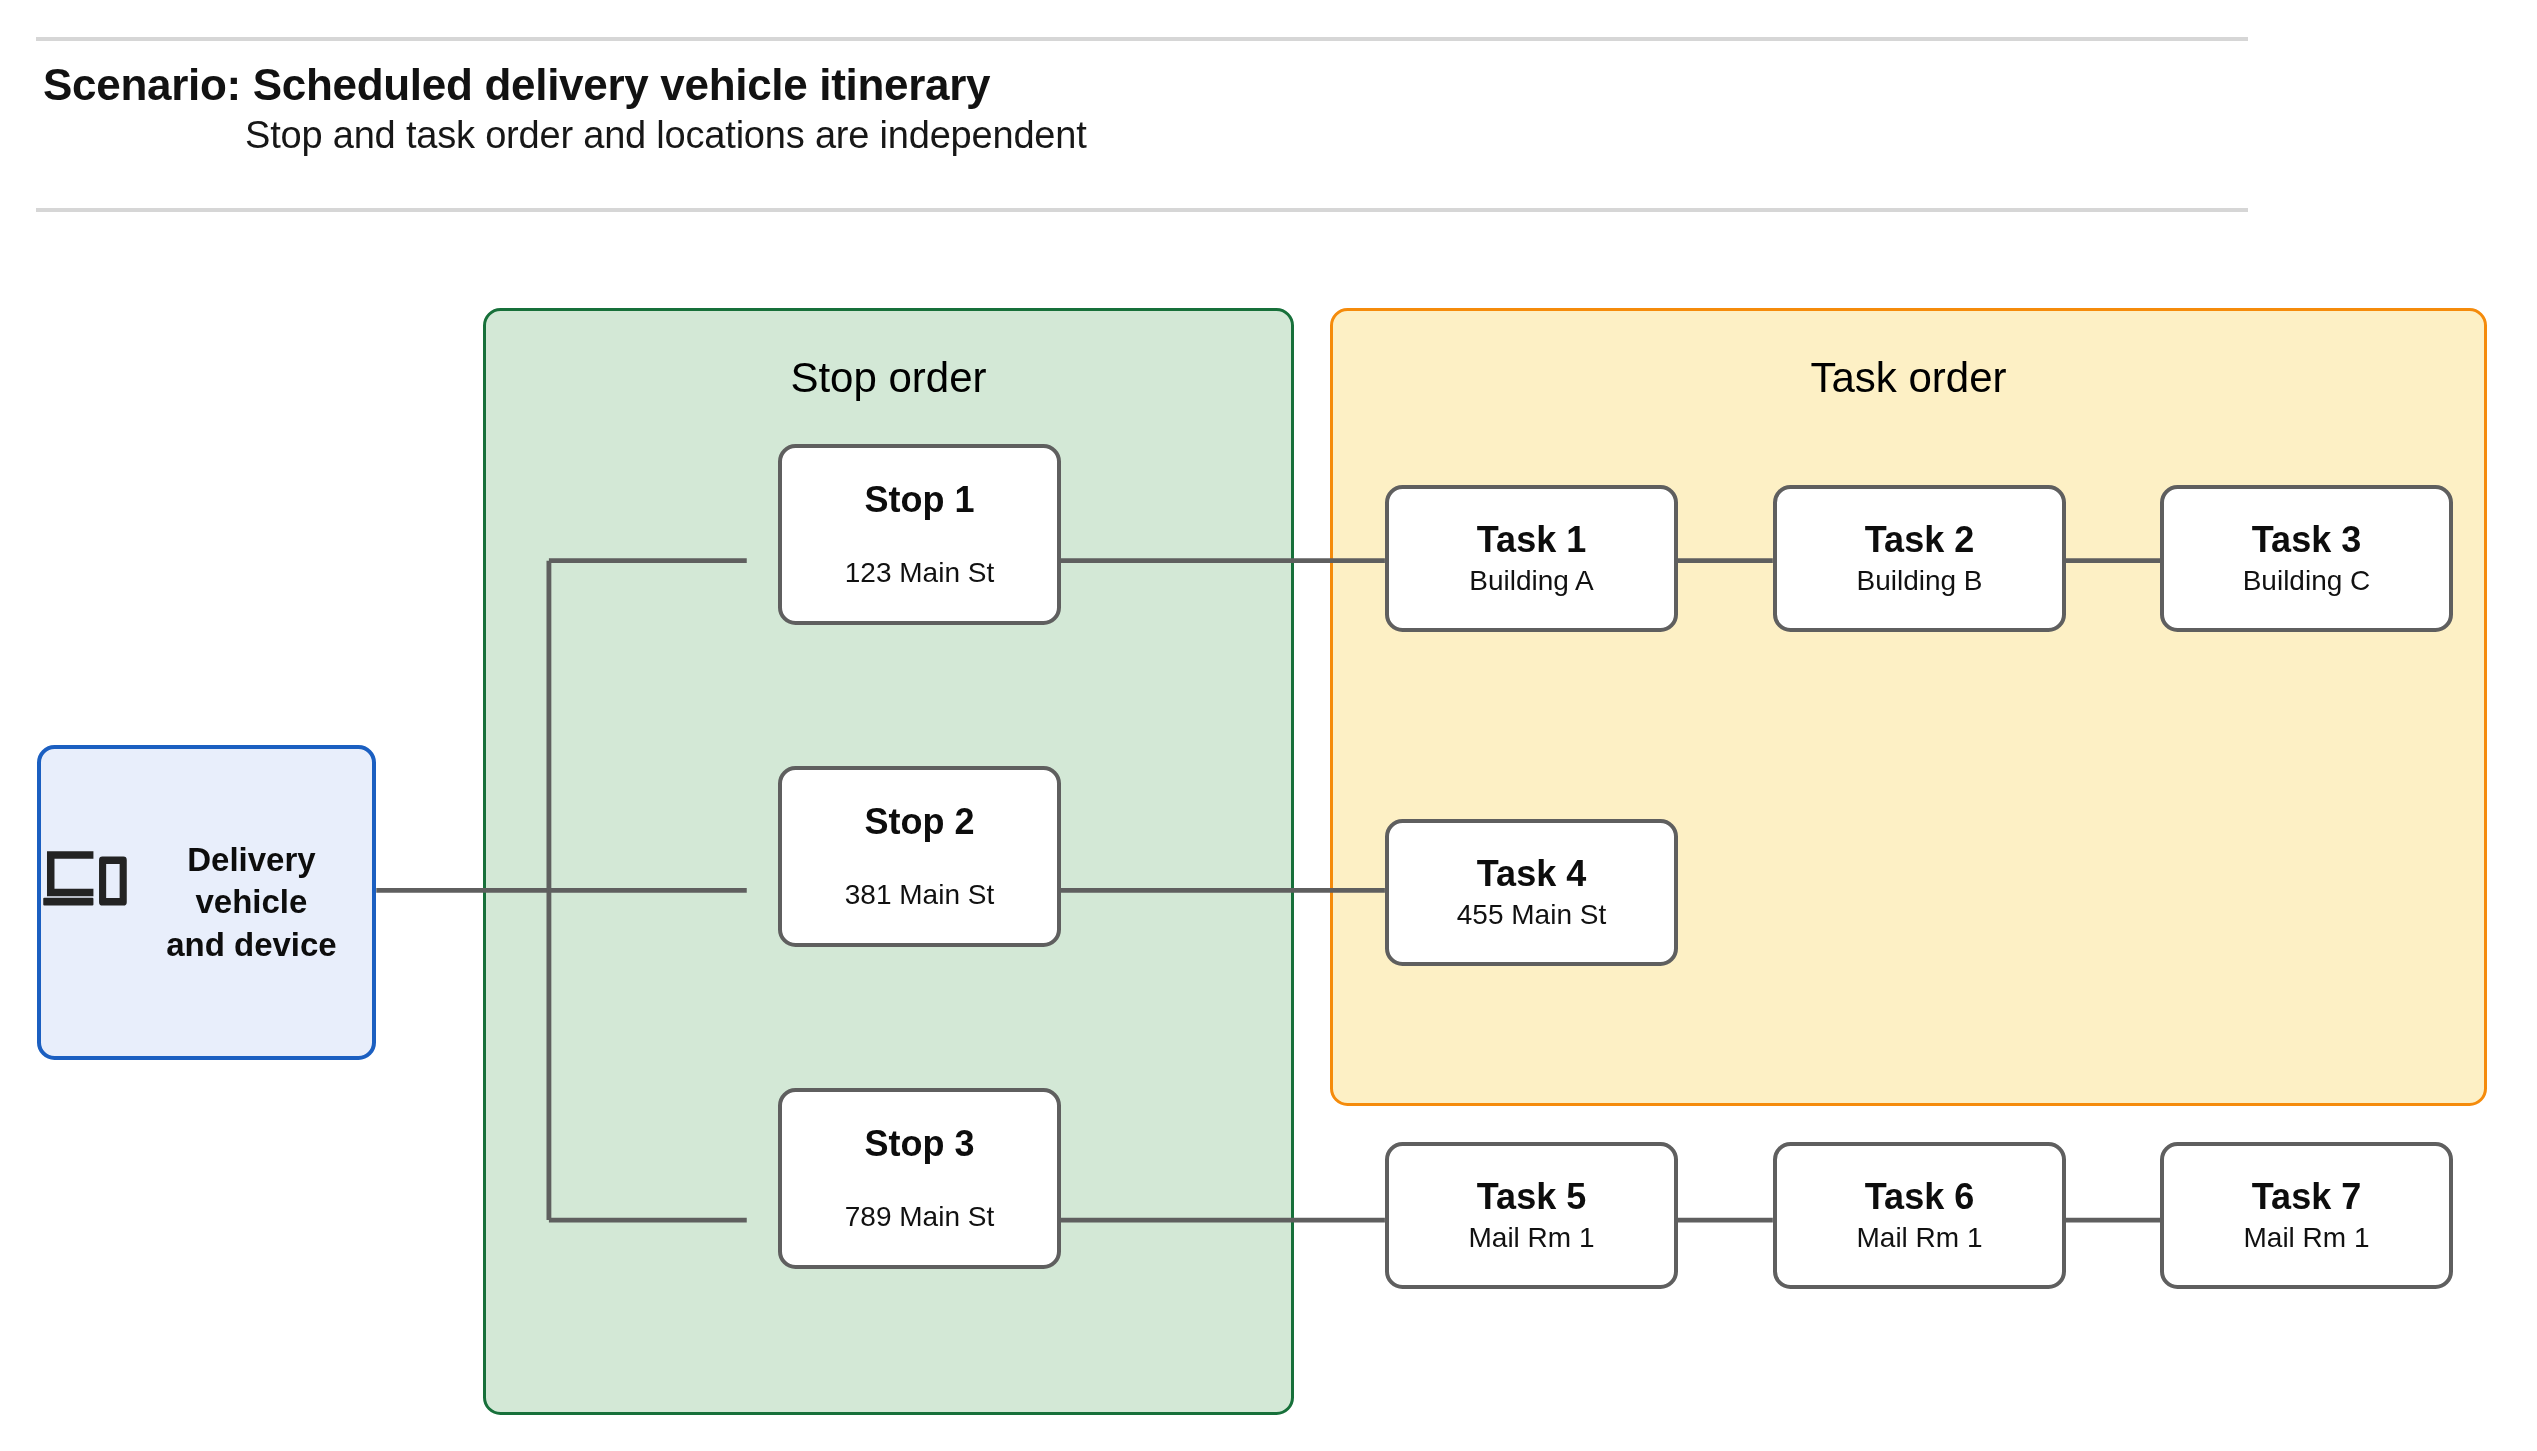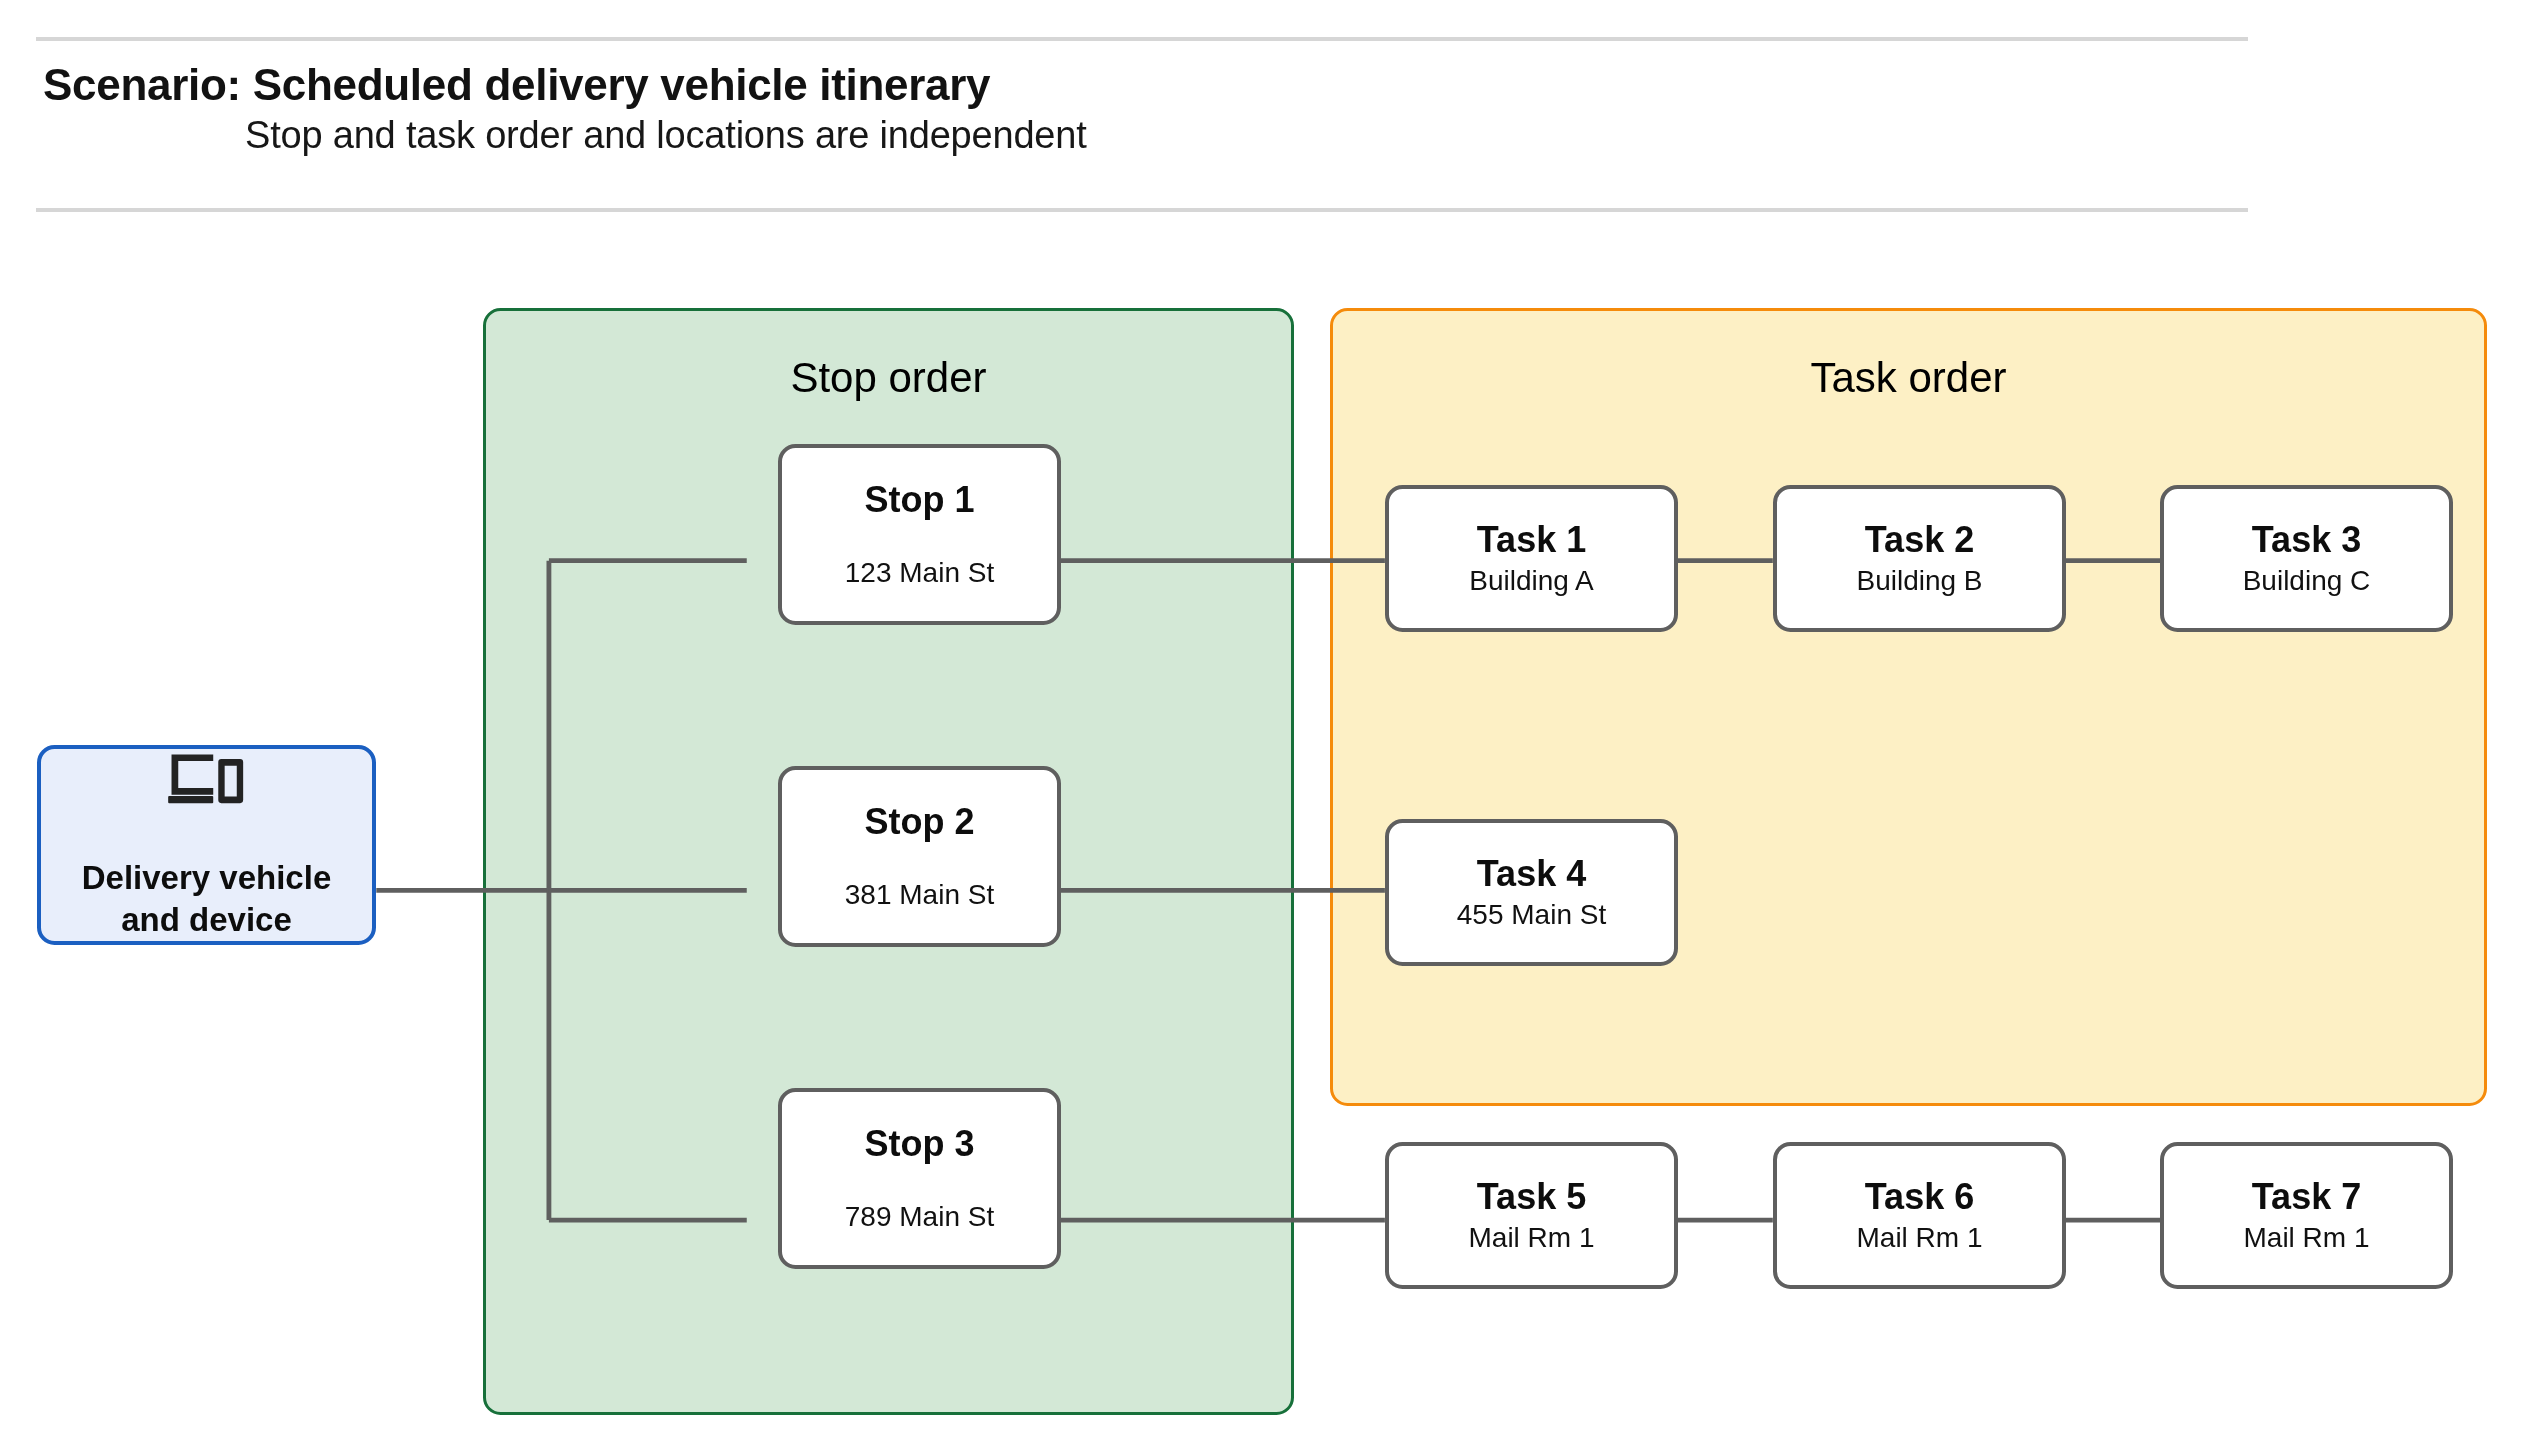--- a/index.html
+++ b/index.html
@@ -128,27 +128,27 @@
   .task-row-b { top: 819px; }
   .task-row-c { top: 1142px; }
   .task-col-0 { left: 1385px; }
   .task-col-1 { left: 1773px; }
   .task-col-2 { left: 2160px; }
 
   
   #device-box {
     position: absolute;
     left: 37px; top: 745px;
-    width: 339px; height: 200px;
+    width: 339px; height: 315px;
     box-sizing: border-box;
     background: #e8eefb;
     border: 4.8px solid #1b5fc1;
     border-radius: 17.5px;
     display: flex;
-    flex-direction: column;
+    flex-direction: row;
     align-items: center;
     justify-content: center;
   }
   #device-icon {
     width: 93px; height: 70px;
     margin-bottom: 47px;
   }
   #device-label {
     font-size: 33px;
     font-weight: bold;

